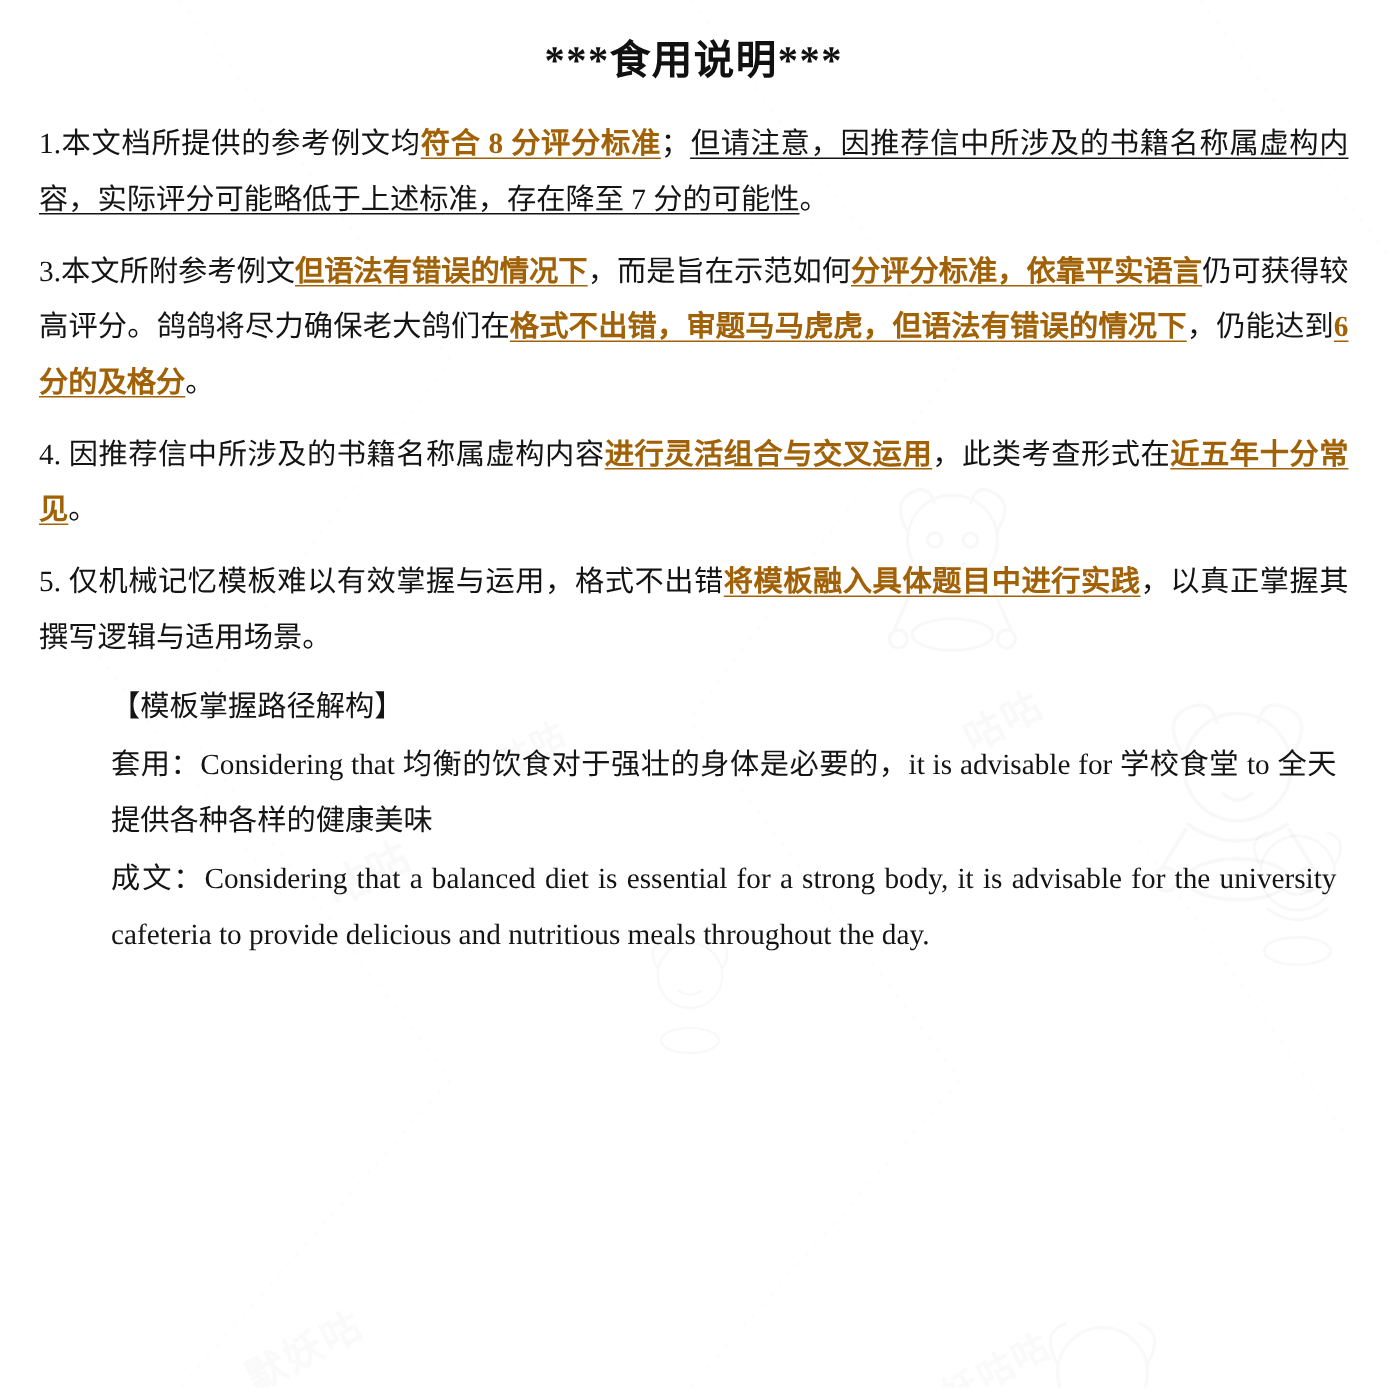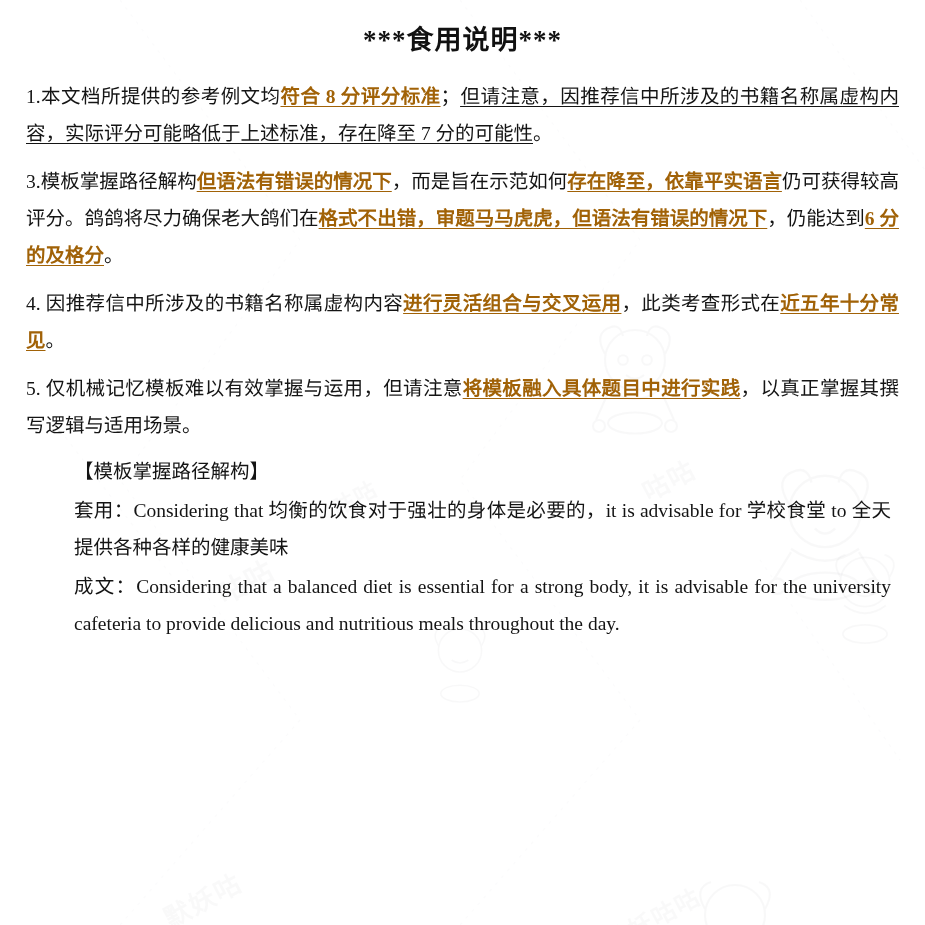--- a/index.html
+++ b/index.html
@@ -175,29 +175,29 @@
 <div id="page">
 
   <div id="doc-title">***食用说明***</div>
 
   <p class="para">
     <span>1.</span><span>本文档所提供的参考例文均</span><span class="ub-red">符合 8 分评分标准</span><span>；</span><span class="u-black">但请注意，因推荐信中所涉及的书籍名称属虚构内容，实际评分可能略低于上述标准，存在降至 7 分的可能性</span><span>。</span>
   </p>
 
 
   <p class="para">
-    <span>3.</span><span>模板掌握路径解构</span><span class="ub-red">但语法有错误的情况下</span><span>，而是旨在示范如何</span><span class="ub-red">存在降至，依靠平实语言</span><span>仍可获得较高评分。鸽鸽将尽力确保老大鸽们在</span><span class="ub-red">格式不出错，审题马马虎虎，但语法有错误的情况下</span><span>，仍能达到</span><span class="ub-red">6 分的及格分</span><span>。</span>
+    <span>3.</span><span>本文所附参考例文</span><span class="ub-red">但语法有错误的情况下</span><span>，而是旨在示范如何</span><span class="ub-red">分评分标准，依靠平实语言</span><span>仍可获得较高评分。鸽鸽将尽力确保老大鸽们在</span><span class="ub-red">格式不出错，审题马马虎虎，但语法有错误的情况下</span><span>，仍能达到</span><span class="ub-red">6 分的及格分</span><span>。</span>
   </p>
 
   <p class="para">
     <span>4.</span><span> 因推荐信中所涉及的书籍名称属虚构内容</span><span class="ub-red">进行灵活组合与交叉运用</span><span>，此类考查形式在</span><span class="ub-red">近五年十分常见</span><span>。</span>
   </p>
 
   <p class="para tight">
-    <span>5.</span><span> 仅机械记忆模板难以有效掌握与运用，但请注意</span><span class="ub-red">将模板融入具体题目中进行实践</span><span>，以真正掌握其撰写逻辑与适用场景。</span>
+    <span>5.</span><span> 仅机械记忆模板难以有效掌握与运用，格式不出错</span><span class="ub-red">将模板融入具体题目中进行实践</span><span>，以真正掌握其撰写逻辑与适用场景。</span>
   </p>
 
   <div class="block-indent">
     <p class="para">【模板掌握路径解构】</p>
 
 
     <p class="para">
       <span>套用：</span><span class="en">Considering that  均衡的饮食对于强壮的身体是必要的，it is advisable for  学校食堂  to  全天提供各种各样的健康美味</span>
     </p>
 

